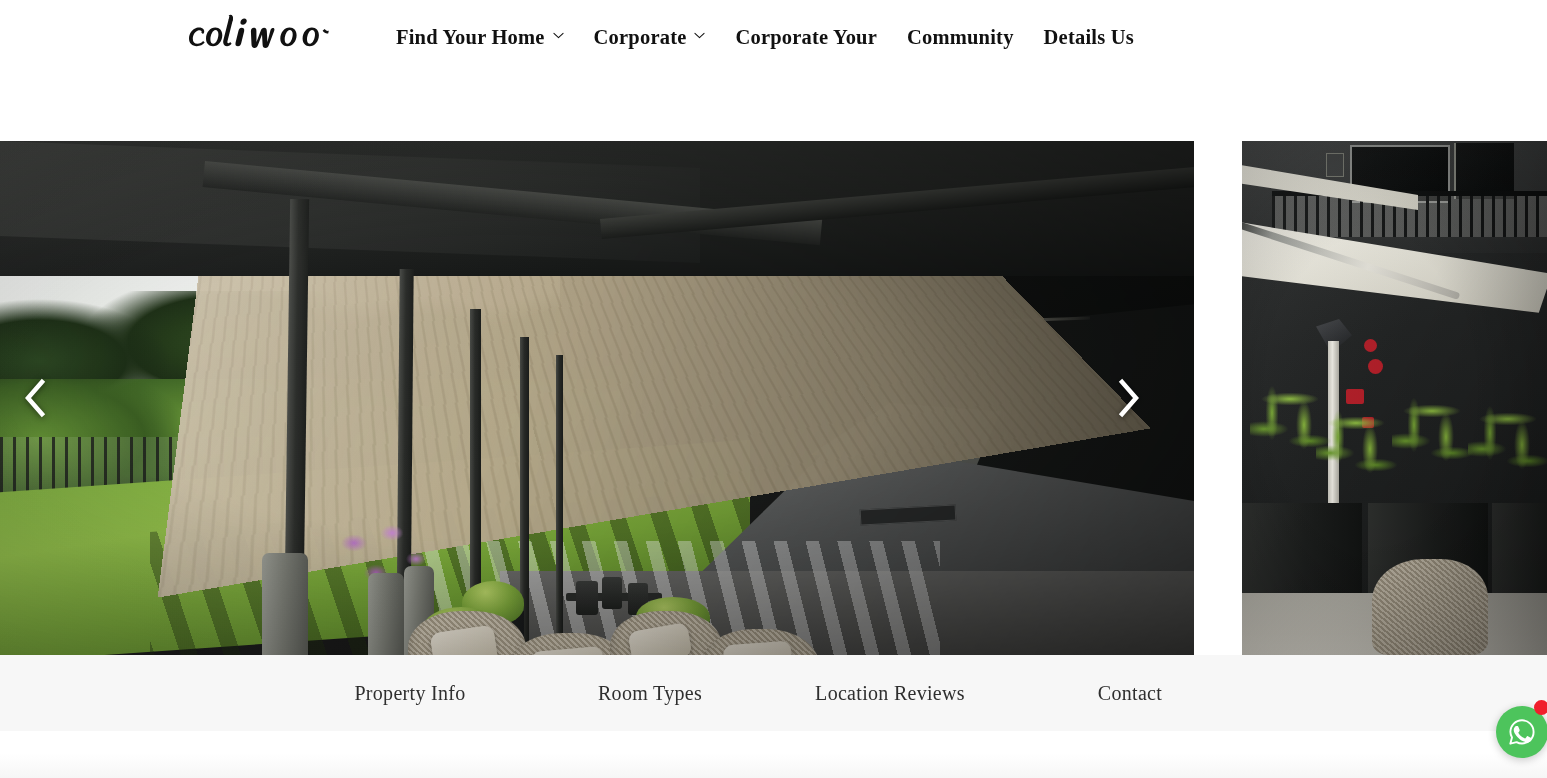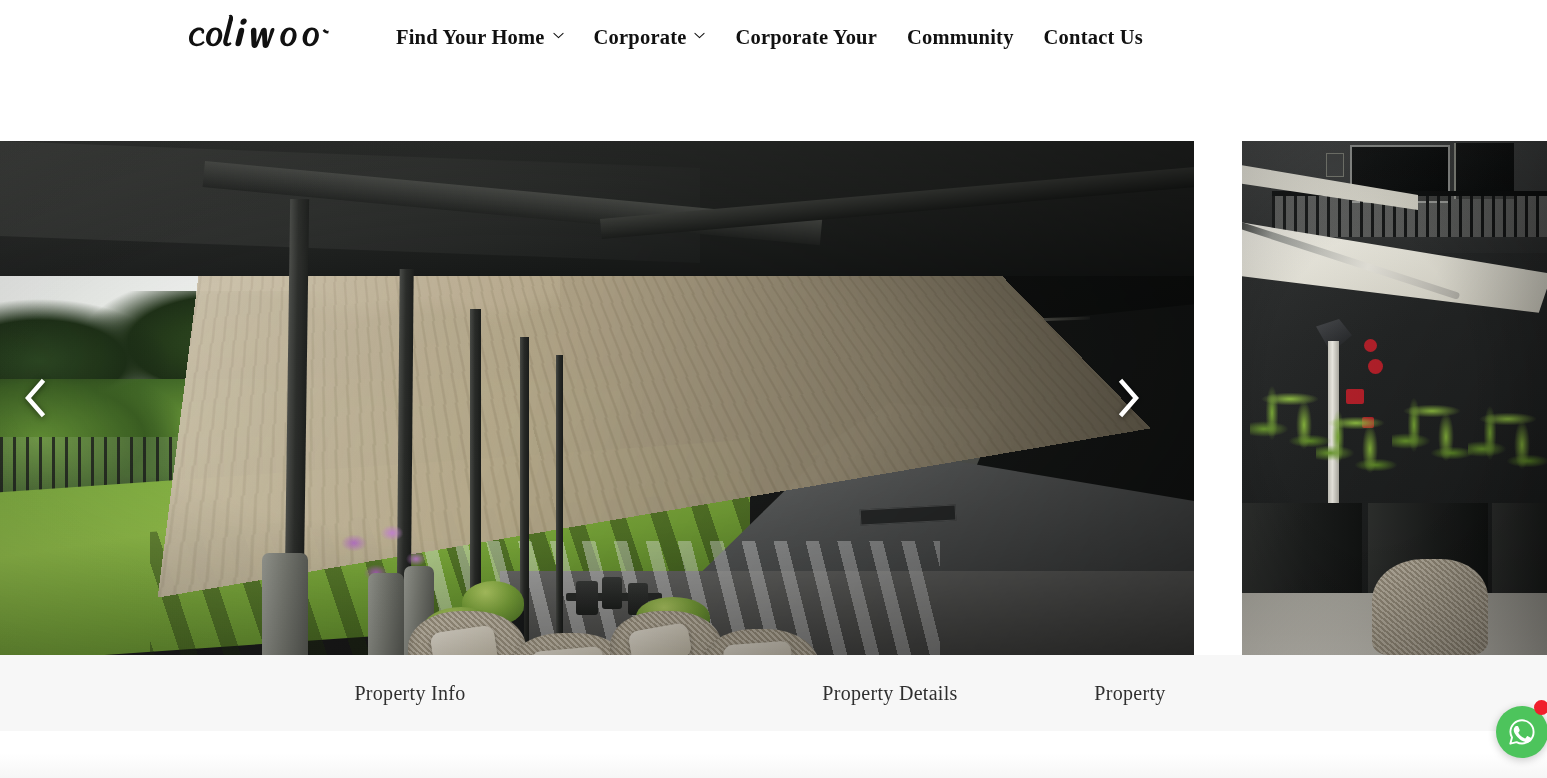--- a/index.html
+++ b/index.html
@@ -475,21 +475,21 @@
 
       <div class="nav-item">
         <span>Corporate Your</span>
       </div>
 
       <div class="nav-item">
         <span>Community</span>
       </div>
 
       <div class="nav-item">
-        <span>Contact Us</span>
+        <span>Details Us</span>
       </div>
 
     </nav>
   </div>
 
   <div class="carousel">
 
     <div class="slide slide-main">
       <div class="scene">
         <div class="sky"></div>
@@ -609,25 +609,28 @@
           <path d="M6 4 L20 20 L6 36" fill="none" stroke="#ffffff" stroke-width="4.5" stroke-linecap="square" stroke-linejoin="miter"></path>
         </svg>
       </span>
     </div>
   </div>
 
   <div class="tabbar">
     <div class="tab tab-0">
       <span>Property Info</span>
     </div>
+    <div class="tab tab-1">
+      <span>Room Types</span>
+    </div>
     <div class="tab tab-2">
-      <span>Property Details</span>
+      <span>Location Reviews</span>
     </div>
     <div class="tab tab-3">
-      <span>Property</span>
+      <span>Contact</span>
     </div>
   </div>
 
   <div class="below"></div>
 
   <div class="fab">
     <span>
       <svg width="32" height="32" viewBox="0 0 32 32">
         <path d="M16 4.2c-6.4 0-11.6 5.2-11.6 11.6 0 2.1.6 4.1 1.6 5.8L4.3 27.7l6.3-1.6c1.6.9 3.5 1.4 5.4 1.4 6.4 0 11.6-5.2 11.6-11.6S22.4 4.2 16 4.2z" fill="none" stroke="#ffffff" stroke-width="1.9" stroke-linejoin="round"></path>
         <path d="M12.2 10.6c-.3-.7-.6-.7-.9-.7h-.8c-.3 0-.8.1-1.2.6-.4.5-1.6 1.5-1.6 3.6s1.6 4.2 1.8 4.5c.2.3 3.1 4.9 7.6 6.7 3.8 1.5 4.5 1.2 5.3 1.1.8-.1 2.6-1.1 3-2.1.4-1 .4-1.9.3-2.1-.1-.2-.4-.3-.9-.5-.4-.2-2.6-1.3-3-1.5-.4-.1-.7-.2-1 .2-.3.5-1.1 1.5-1.4 1.8-.3.3-.5.3-.9.1-.4-.2-1.9-.7-3.6-2.2-1.3-1.2-2.2-2.6-2.5-3.1-.2-.4 0-.6.2-.8.2-.2.4-.5.6-.8.2-.3.3-.5.4-.8.1-.3.1-.6 0-.8-.1-.2-1-2.5-1.4-3.2z" fill="#ffffff"></path>

